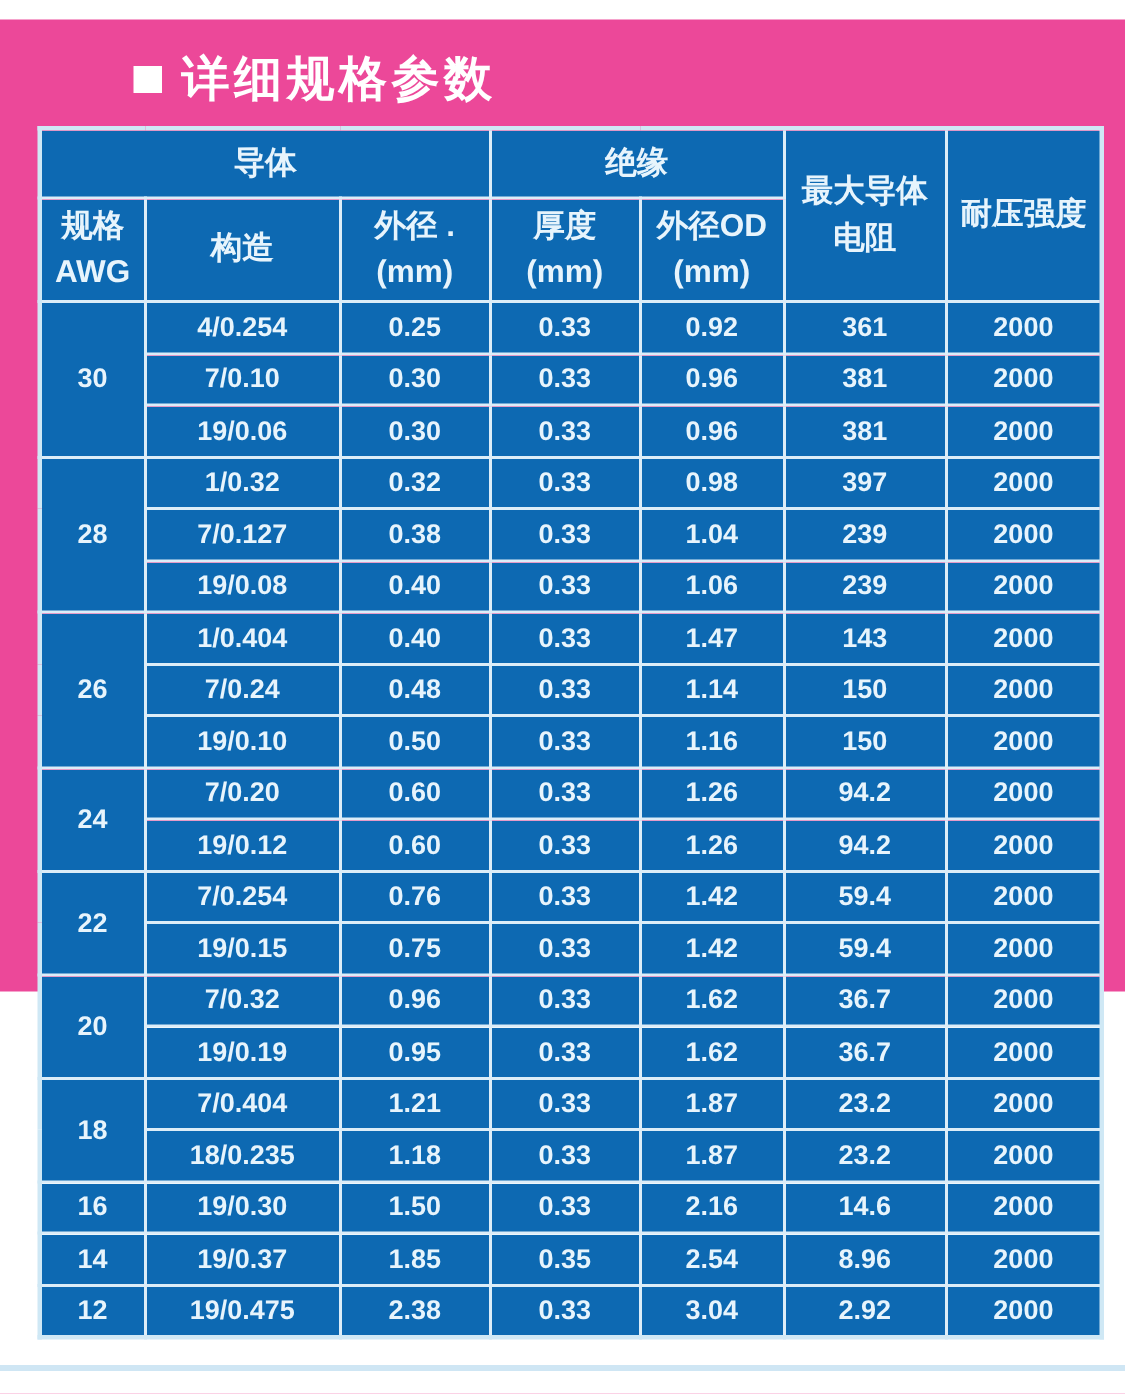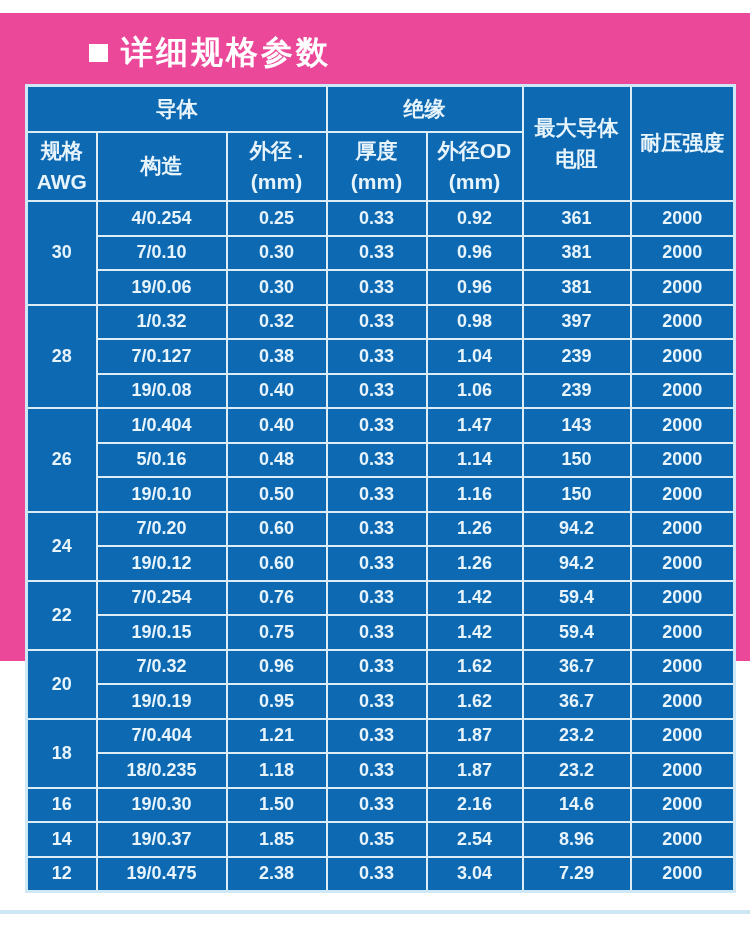--- a/index.html
+++ b/index.html
@@ -180,21 +180,21 @@
           <tr>
             <td rowspan="3">26</td>
             <td>1/0.404</td>
             <td>0.40</td>
             <td>0.33</td>
             <td>1.47</td>
             <td>143</td>
             <td>2000</td>
           </tr>
           <tr>
-            <td>5/0.16</td>
+            <td>7/0.24</td>
             <td>0.48</td>
             <td>0.33</td>
             <td>1.14</td>
             <td>150</td>
             <td>2000</td>
           </tr>
           <tr>
             <td>19/0.10</td>
             <td>0.50</td>
             <td>0.33</td>
@@ -287,21 +287,21 @@
             <td>2.54</td>
             <td>8.96</td>
             <td>2000</td>
           </tr>
           <tr>
             <td rowspan="1">12</td>
             <td>19/0.475</td>
             <td>2.38</td>
             <td>0.33</td>
             <td>3.04</td>
-            <td>7.29</td>
+            <td>2.92</td>
             <td>2000</td>
           </tr>
         </tbody>
     </table>
 
   </div>
   <div class="bottom-fade"></div>
 </div>
 
 </body></html>

